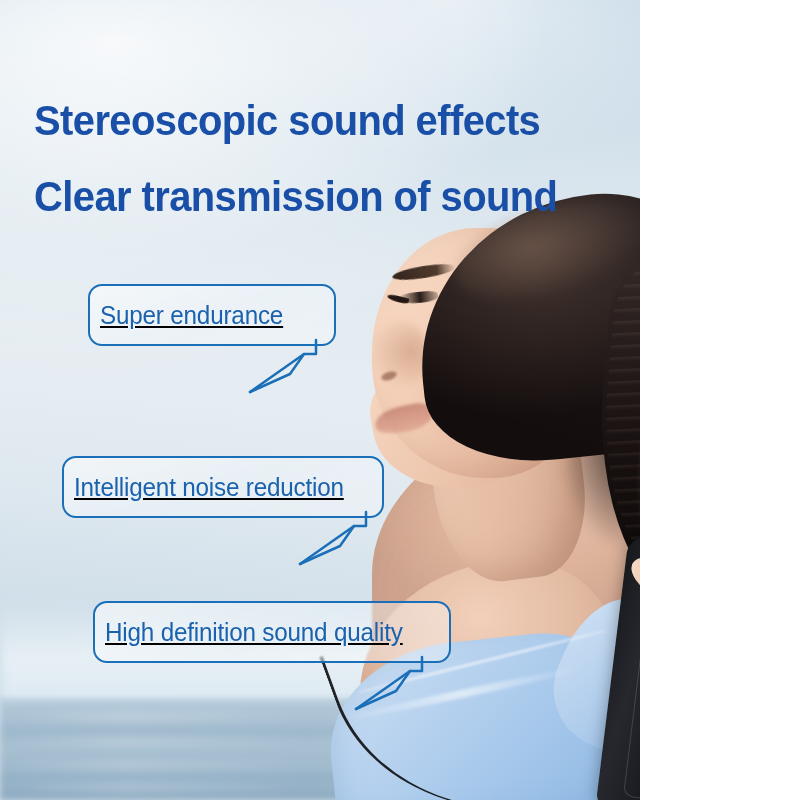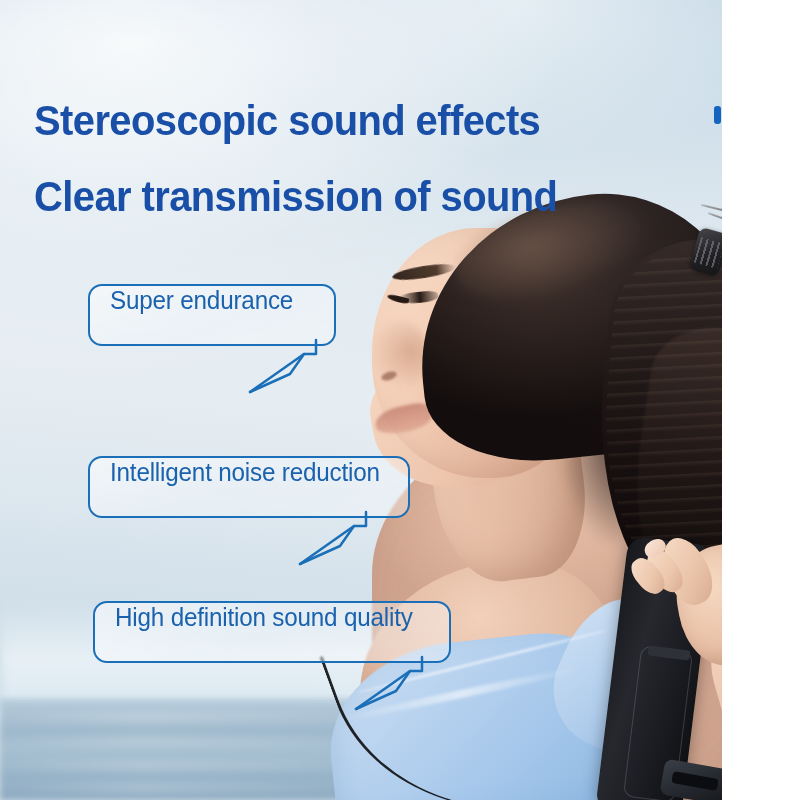--- a/index.html
+++ b/index.html
@@ -3,21 +3,21 @@
 <meta charset="utf-8">
 <title>Wireless Earbuds Product Banner</title>
 <style>
   html, body {
     margin: 0;
     padding: 0;
     background: #ffffff;
   }
   .stage {
     position: relative;
-    width: 722px;
+    width: 640px;
     height: 800px;
     overflow: hidden;
     font-family: "Liberation Sans", sans-serif;
     background: #cfdce6;
   }
 
   
   .photo {
     position: absolute;
     inset: 0;
@@ -502,42 +502,44 @@
   .bar.b3 { height: 18px; }
 
   
   .bubble {
     position: absolute;
     box-sizing: border-box;
     border: 2.5px solid #1a6fb8;
     border-radius: 14px;
     background: linear-gradient(160deg, rgba(255,255,255,0.55) 0%, rgba(244,249,253,0.42) 50%, rgba(255,255,255,0.34) 100%);
     display: flex;
-    padding: 0 20px;
+    align-items: center;
+    padding: 0 10px;
     backdrop-filter: blur(1px);
+    text-decoration: underline;
   }
   .bubble-text {
     font-size: 25px;
     font-weight: 400;
     color: #1a62ad;
     white-space: nowrap;
     letter-spacing: -0.2px;
     transform: scaleX(0.97);
     transform-origin: left center;
   }
   .bubble-tail {
     position: absolute;
     width: 78px;
     height: 62px;
     overflow: visible;
     pointer-events: none;
   }
 
   .b-super       { left: 88px;  top: 284px; width: 248px; height: 62px; }
-  .b-noise       { left: 62px;  top: 456px; width: 322px; height: 62px; margin-left: 26px; }
+  .b-noise       { left: 62px;  top: 456px; width: 322px; height: 62px; }
   .b-quality     { left: 93px;  top: 601px; width: 358px; height: 62px; }
 </style>
 </head>
 <body>
 
 <div class="stage">
 
   <div class="photo">
     <div class="sky"></div>
     <div class="haze"></div>

